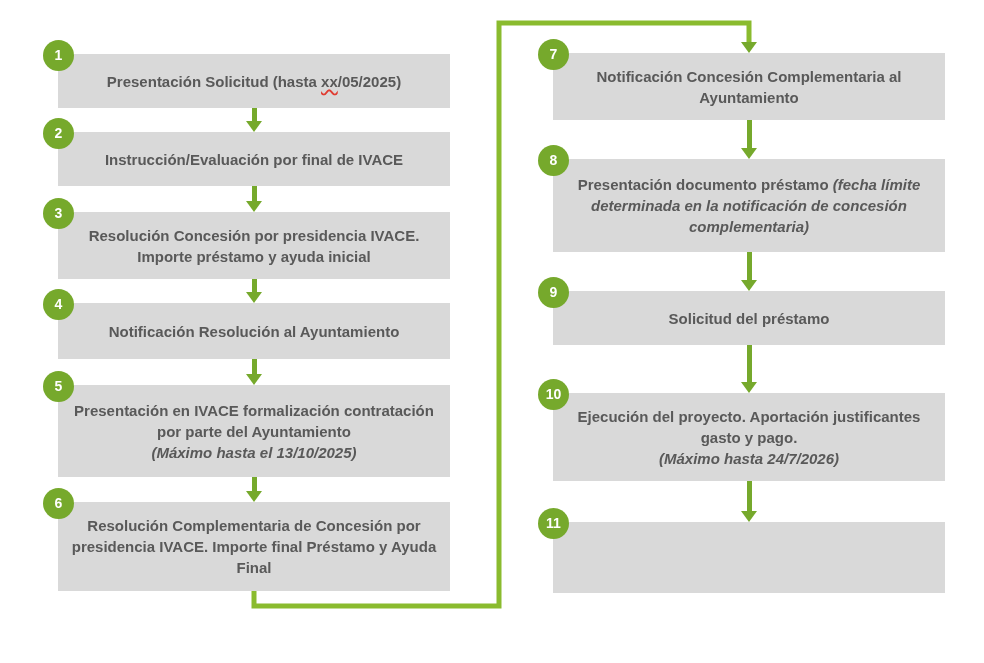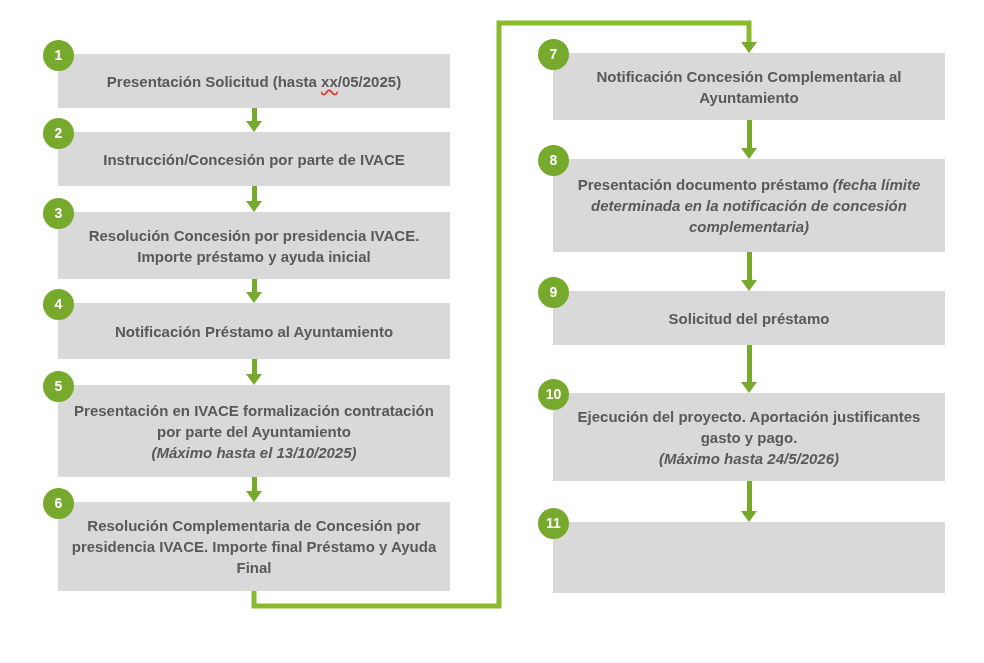--- a/index.html
+++ b/index.html
@@ -68,41 +68,41 @@
     <div class="box-text"><span>Presentación Solicitud (hasta </span><span class="typo">xx</span><span>/05/2025)</span></div>
     <div class="badge">1</div>
   </div>
 
   <div class="arrow" style="left:246px;top:108px;height:24px;">
       <i class="stem"></i>
       <i class="head"></i>
     </div>
 
   <div class="box" style="left:58px;top:132px;height:54px;">
-    <div class="box-text"><span>Instrucción/Concesión por parte de IVACE</span></div>
+    <div class="box-text"><span>Instrucción/Evaluación por final de IVACE</span></div>
     <div class="badge">2</div>
   </div>
 
   <div class="arrow" style="left:246px;top:186px;height:26px;">
       <i class="stem"></i>
       <i class="head"></i>
     </div>
 
   <div class="box" style="left:58px;top:212px;height:67px;">
     <div class="box-text"><span>Resolución Concesión por presidencia IVACE. Importe préstamo y ayuda inicial</span></div>
     <div class="badge">3</div>
   </div>
 
   <div class="arrow" style="left:246px;top:279px;height:24px;">
       <i class="stem"></i>
       <i class="head"></i>
     </div>
 
   <div class="box" style="left:58px;top:303px;height:56px;">
-    <div class="box-text"><span>Notificación Préstamo al Ayuntamiento</span></div>
+    <div class="box-text"><span>Notificación Resolución al Ayuntamiento</span></div>
     <div class="badge">4</div>
   </div>
 
   <div class="arrow" style="left:246px;top:359px;height:26px;">
       <i class="stem"></i>
       <i class="head"></i>
     </div>
 
   <div class="box" style="left:58px;top:385px;height:92px;">
     <div class="box-text"><span>Presentación en IVACE formalización contratación por parte del Ayuntamiento</span><span class="note block">(Máximo hasta el 13/10/2025)</span></div>
@@ -143,21 +143,21 @@
     <div class="box-text"><span>Solicitud del préstamo</span></div>
     <div class="badge">9</div>
   </div>
 
   <div class="arrow" style="left:741px;top:345px;height:48px;">
       <i class="stem"></i>
       <i class="head"></i>
     </div>
 
   <div class="box" style="left:553px;top:393px;height:88px;">
-    <div class="box-text"><span>Ejecución del proyecto. Aportación justificantes gasto y pago.</span><span class="note block">(Máximo hasta 24/5/2026)</span></div>
+    <div class="box-text"><span>Ejecución del proyecto. Aportación justificantes gasto y pago.</span><span class="note block">(Máximo hasta 24/7/2026)</span></div>
     <div class="badge">10</div>
   </div>
 
   <div class="arrow" style="left:741px;top:481px;height:41px;">
       <i class="stem"></i>
       <i class="head"></i>
     </div>
 
   <div class="box" style="left:553px;top:522px;height:71px;">
     <div class="badge">11</div>

